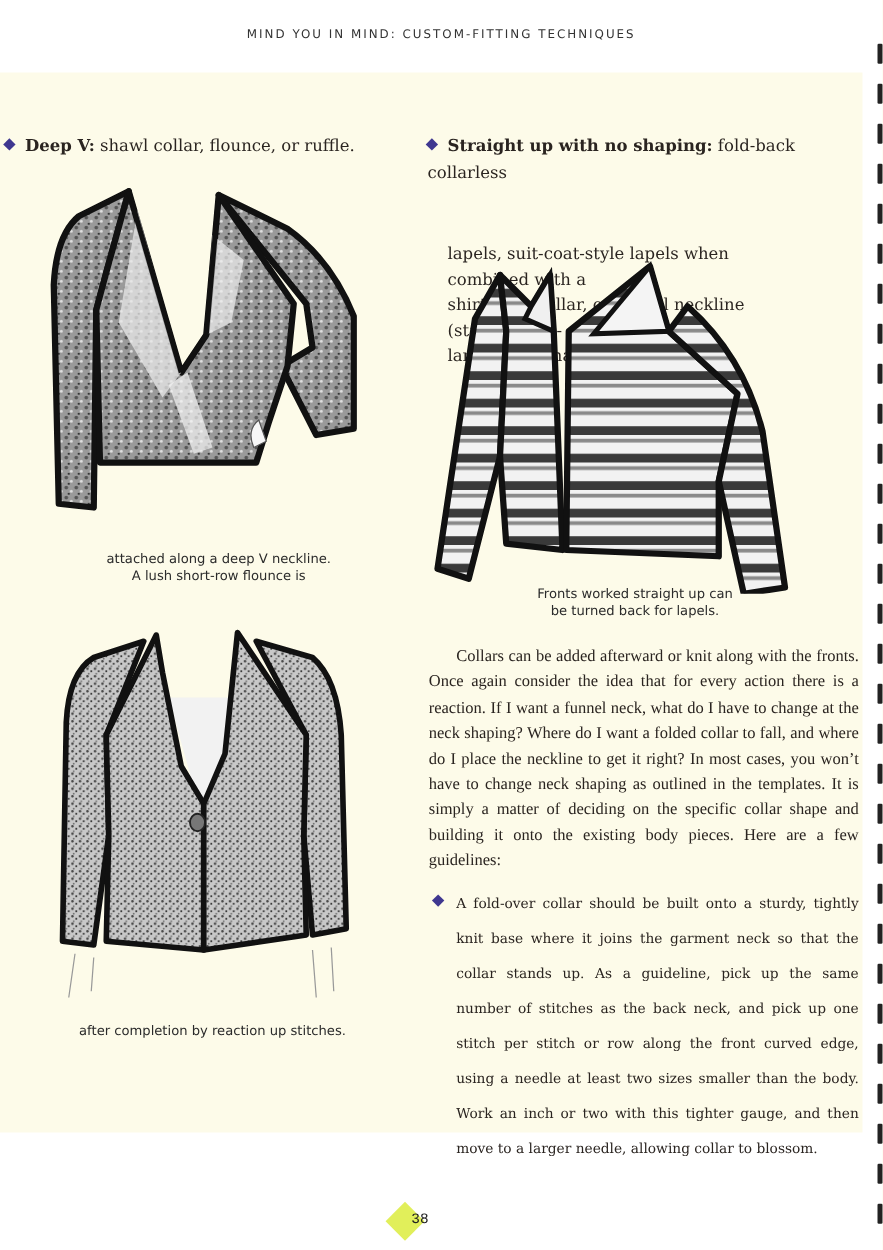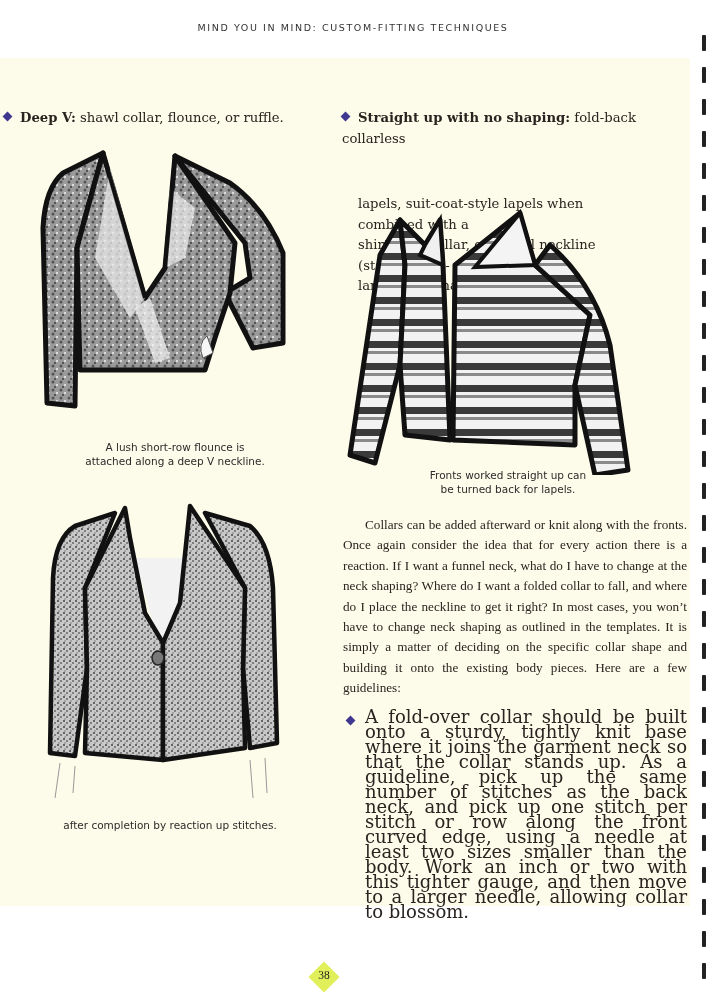--- a/index.html
+++ b/index.html
@@ -35,33 +35,33 @@
   .caption {
     position: absolute; text-align: center;
     font-family: "DejaVu Sans", "Liberation Sans", sans-serif;
     font-size: 10.5px; line-height: 14px; color: #2b2b2b;
   }
   .body-text {
     position: absolute; font-size: 13.2px; line-height: 20.4px; text-align: justify;
   }
   .body-text p { margin: 0; text-indent: 22px; }
   .sub-bullet {
-    position: absolute; font-size: 18px; line-height: 15px; text-align: justify;
+    position: absolute; font-size: 11px; line-height: 28px; text-align: justify;
   }
   .illus { position: absolute; }
   .page-num {
     position: absolute; left: 309px; top: 962px; width: 30px; height: 30px;
   }
   .page-num .shape {
     position: absolute; left: 4px; top: 4px; width: 22px; height: 22px;
     background: #e1ef5a; transform: rotate(45deg);
   }
   .page-num .num {
-    position: absolute; left: 0; top: 7px; width: 30px; text-align: center;
-    font-family: Liberation Serif, serif; font-size: 11.5px; color: #222;
+    position: absolute; left: 12px; top: 7px; width: 30px; text-align: center;
+    font-family: Liberation Mono, monospace; font-size: 11.5px; color: #222;
   }
 </style>
 </head>
 <body>
 
 <div class="running-head">MIND YOU IN MIND: CUSTOM-FITTING TECHNIQUES</div>
 
 <div class="panel"></div>
 
 <div class="binding">
@@ -131,22 +131,22 @@
   <path d="M75,20 L110,150 L95,170 L60,110 Z" fill="#e8e8e8" opacity="0.75"></path>
   <path d="M135,40 L130,120 L150,110 L160,60 Z" fill="#eeeeee" opacity="0.7"></path>
   <path d="M100,160 L120,215 L135,210 L115,150 Z" fill="#f4f4f4" opacity="0.7"></path>
   <path d="M68,5 L110,150" stroke="#111" stroke-width="4" fill="none"></path>
   <path d="M140,8 L130,120 L110,150" stroke="#111" stroke-width="4" fill="none"></path>
 
   <path d="M172,188 Q162,196 168,210 L178,205 Z" fill="#f6f6f6" stroke="#555" stroke-width="1"></path>
 </svg>
 
 <div class="caption" style="left:45px; top:440px; width:260px;">
+  <div>attached along a deep V neckline.</div>
   <div>A lush short-row flounce is</div>
-  <div>attached along a deep V neckline.</div>
 </div>
 
 <svg class="illus" style="left:45px; top:498px;" width="240" height="305" viewBox="0 0 240 305">
 
   <path d="M90,60 L145,60 L140,145 L115,150 Z" fill="#f2f2f2"></path>
 
   <path d="M70,15 L30,28 Q10,40 8,80 L5,255 L30,258 L42,170 L40,90 Z" fill="url(#speckle)" stroke="#111" stroke-width="4.5" stroke-linejoin="round"></path>
 
   <path d="M160,15 L205,28 Q225,45 228,90 L232,245 L205,250 L198,170 L200,90 Z" fill="url(#speckle)" stroke="#111" stroke-width="4.5" stroke-linejoin="round"></path>
 

